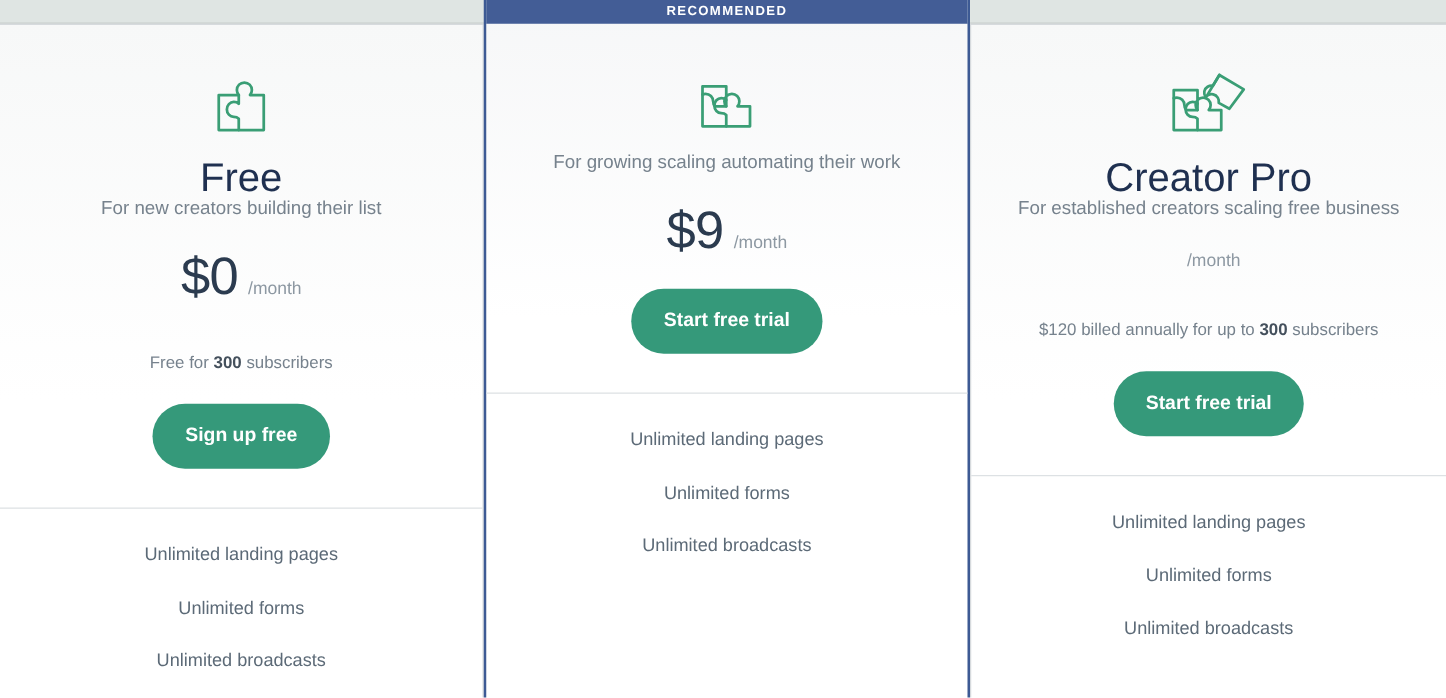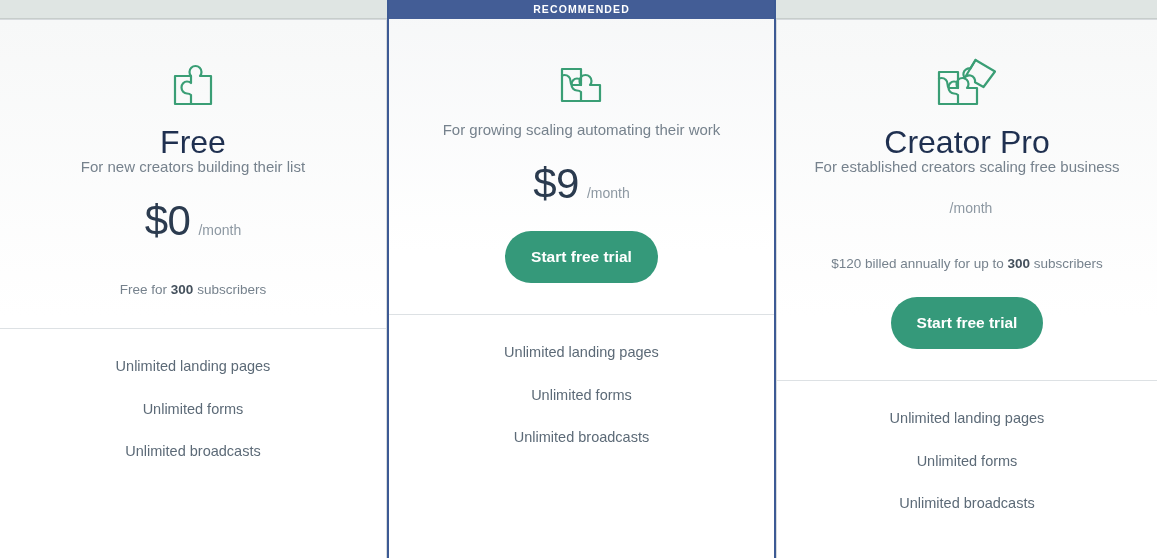--- a/index.html
+++ b/index.html
@@ -160,20 +160,21 @@
       </div>
       <div class="plan-name">Free</div>
       <div class="plan-tagline">For new creators building their list</div>
       <div class="price-row">
         <span class="price-amount">$0</span>
         <span class="price-period">/month</span>
       </div>
       <div class="price-note">
         <span>Free for </span><b>300</b><span> subscribers</span>
       </div>
+      <button class="cta">Sign up free</button>
     </div>
     <div class="features">
       <div class="feature">Unlimited landing pages</div>
       <div class="feature">Unlimited forms</div>
       <div class="feature">Unlimited broadcasts</div>
     </div>
   </div>
 
   <div class="plan featured">
     <div class="ribbon">RECOMMENDED</div>

